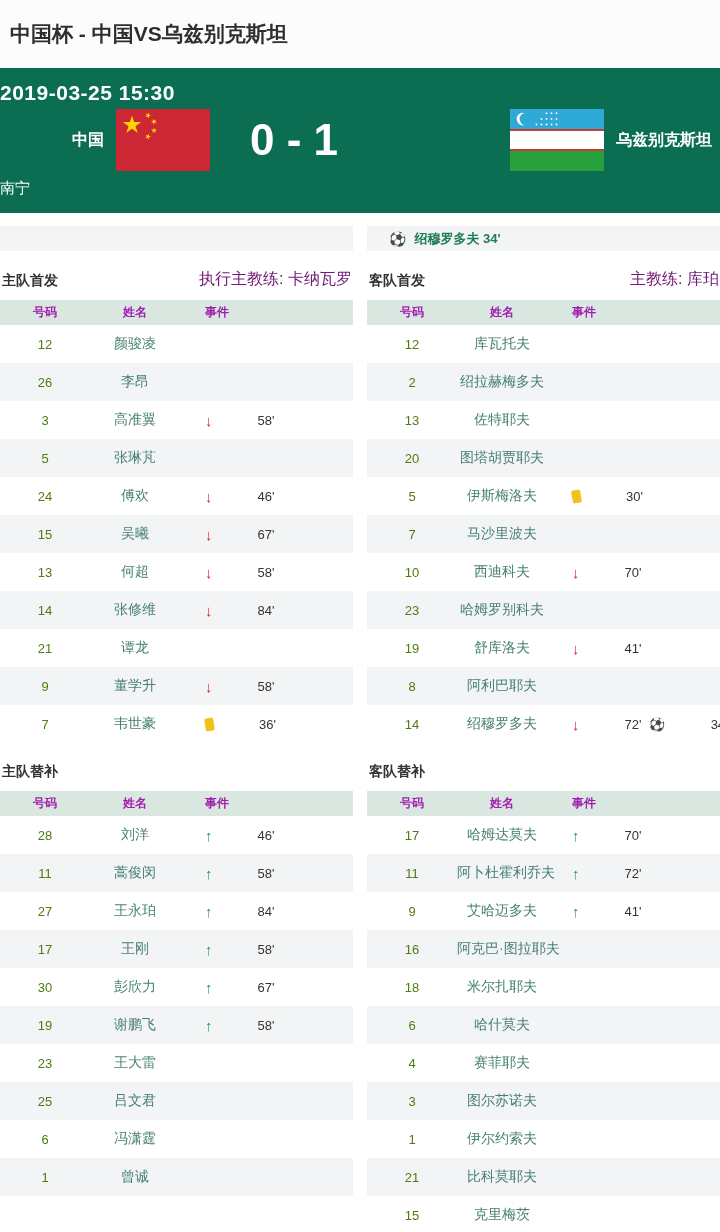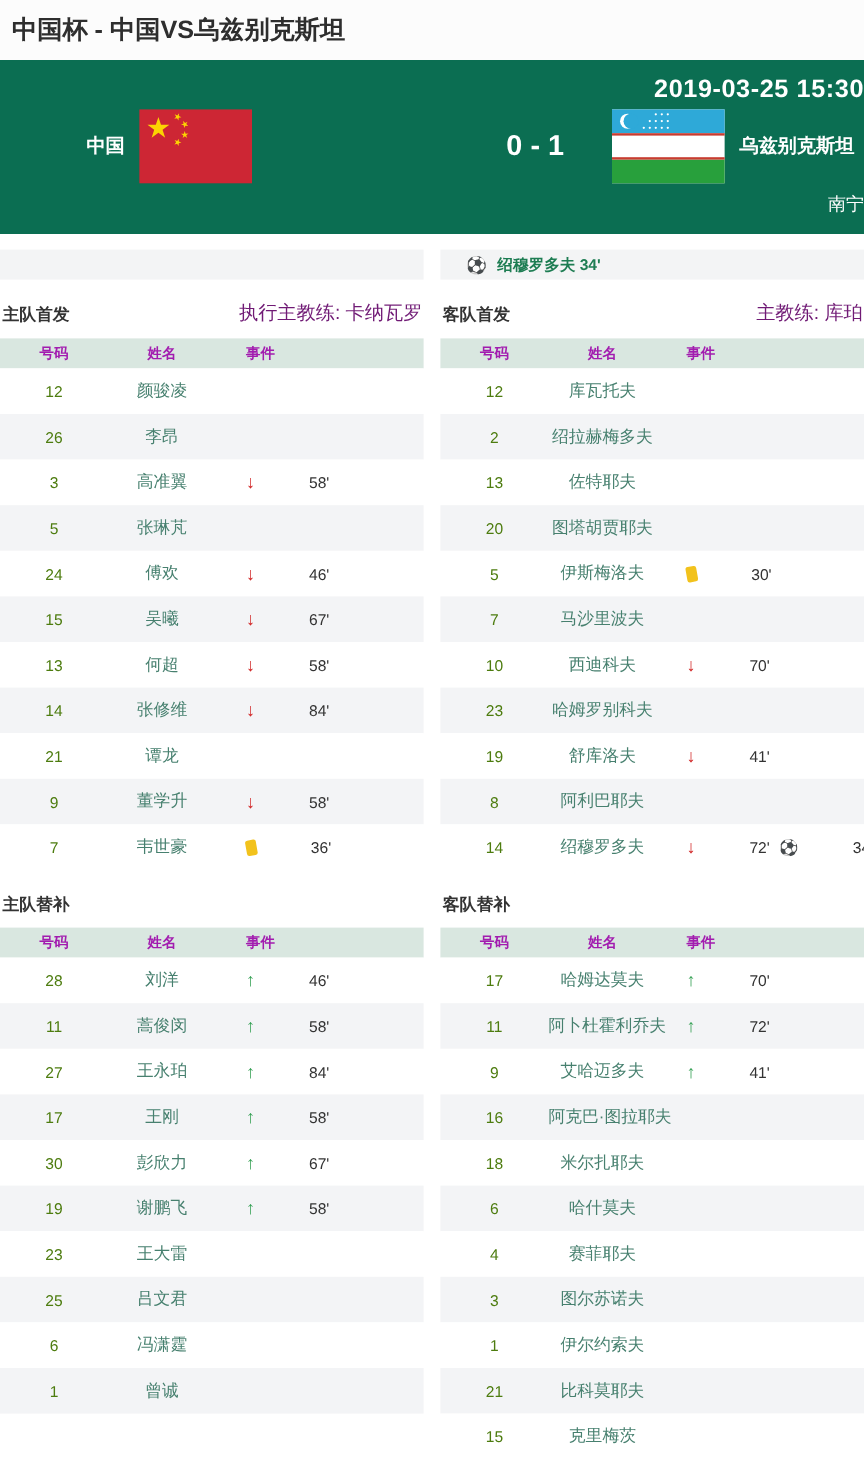--- a/index.html
+++ b/index.html
@@ -2,32 +2,32 @@
 <html><head>
 <meta charset="utf-8">
 <style>
   * { box-sizing: border-box; }
   html,body { margin:0; padding:0; }
   body {
     width:720px; height:1232px; overflow:hidden; background:#fff;
     font-family:"Liberation Sans","DejaVu Sans",sans-serif; color:#333;
   }
   
-  .page-header { height:50px; display:flex; align-items:center; padding:0 10px; background:#fcfcfc; }
+  .page-header { height:68px; display:flex; align-items:center; padding:0 10px; background:#fcfcfc; }
   .page-title { font-size:21px; font-weight:bold; color:#2e2e2e; }
 
   
-  .scoreboard { height:145px; background:#0b6e52; color:#fff; text-align:right; }
+  .scoreboard { height:145px; background:#0b6e52; color:#fff; text-align:left; }
   .sb-date { padding-top:13px; font-size:21px; font-weight:bold; letter-spacing:0.5px; }
   .sb-teams { display:flex; align-items:center; margin-top:4px;gap:40px; }
   .sb-team { flex:1; display:flex; align-items:center; gap:12px; }
   .sb-team.home { justify-content:flex-end; }
   .sb-team.away { justify-content:flex-start; }
   .sb-team-name { font-size:16px; font-weight:bold; white-space:nowrap; }
-  .sb-score { width:220px; font-size:24px; font-weight:bold; line-height:62px; flex:0 0 auto; }
+  .sb-score { width:220px; font-size:44px; font-weight:bold; line-height:62px; flex:0 0 auto; }
   .flag { width:94px; height:62px; display:block; flex:0 0 auto; }
   .sb-venue { margin-top:8px; font-size:15px; }
 
   
   .strips, .cols { display:flex; gap:14px; }
   .col { width:353px; flex:0 0 353px; }
 
   
   .strips { margin-top:13px; }
   .strip { width:353px; height:25px; background:#f3f4f5; display:flex; align-items:center; padding-left:22px; }

